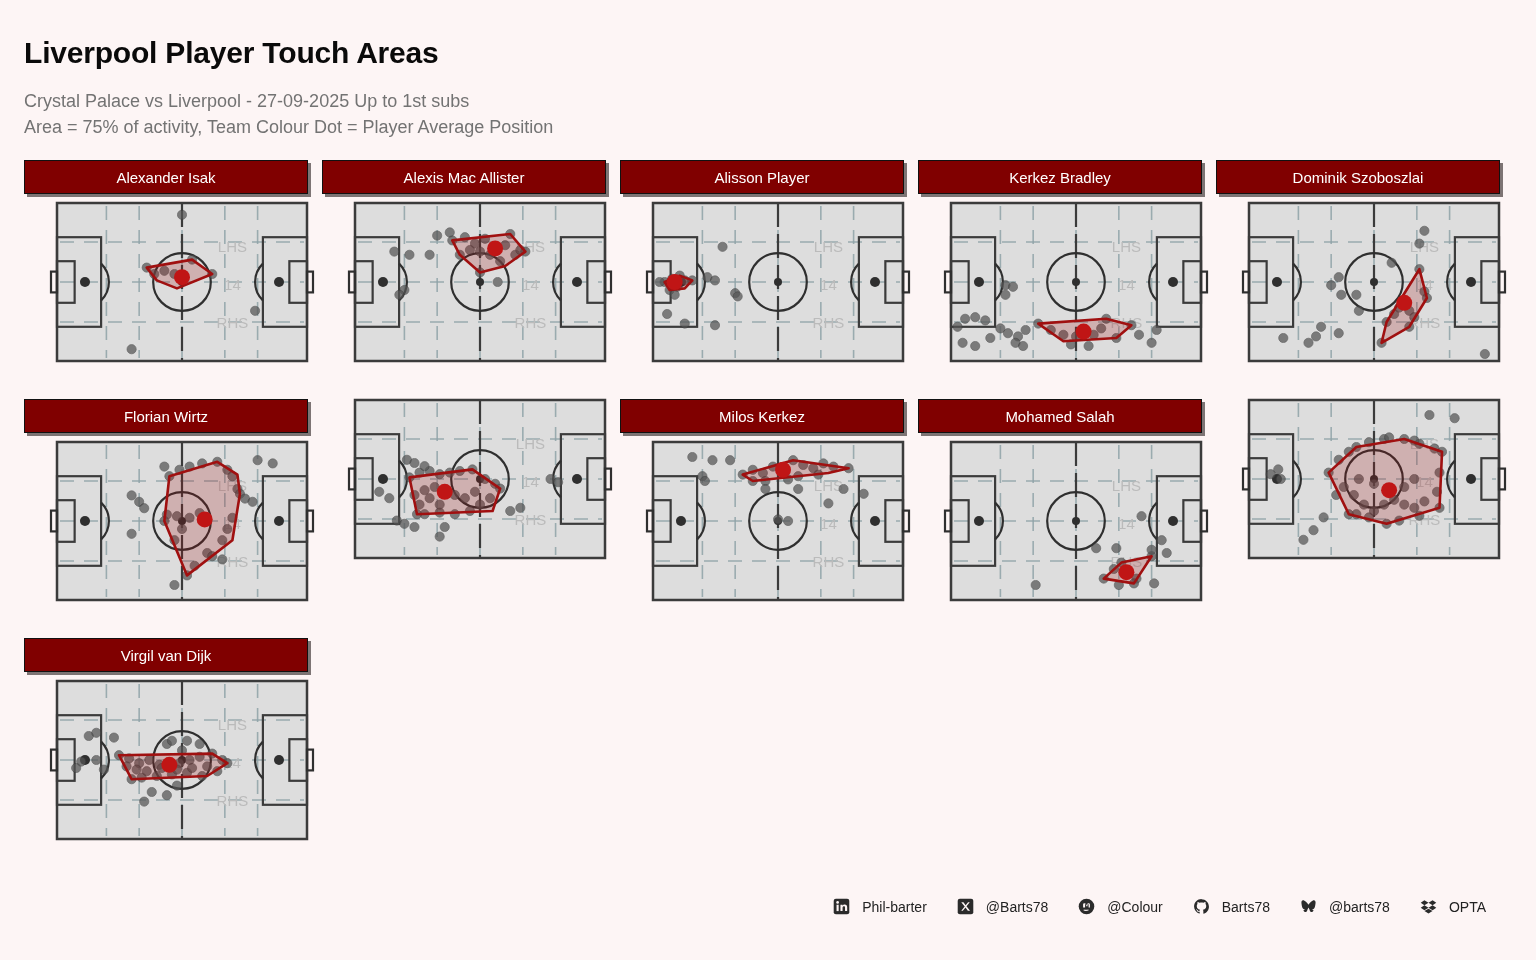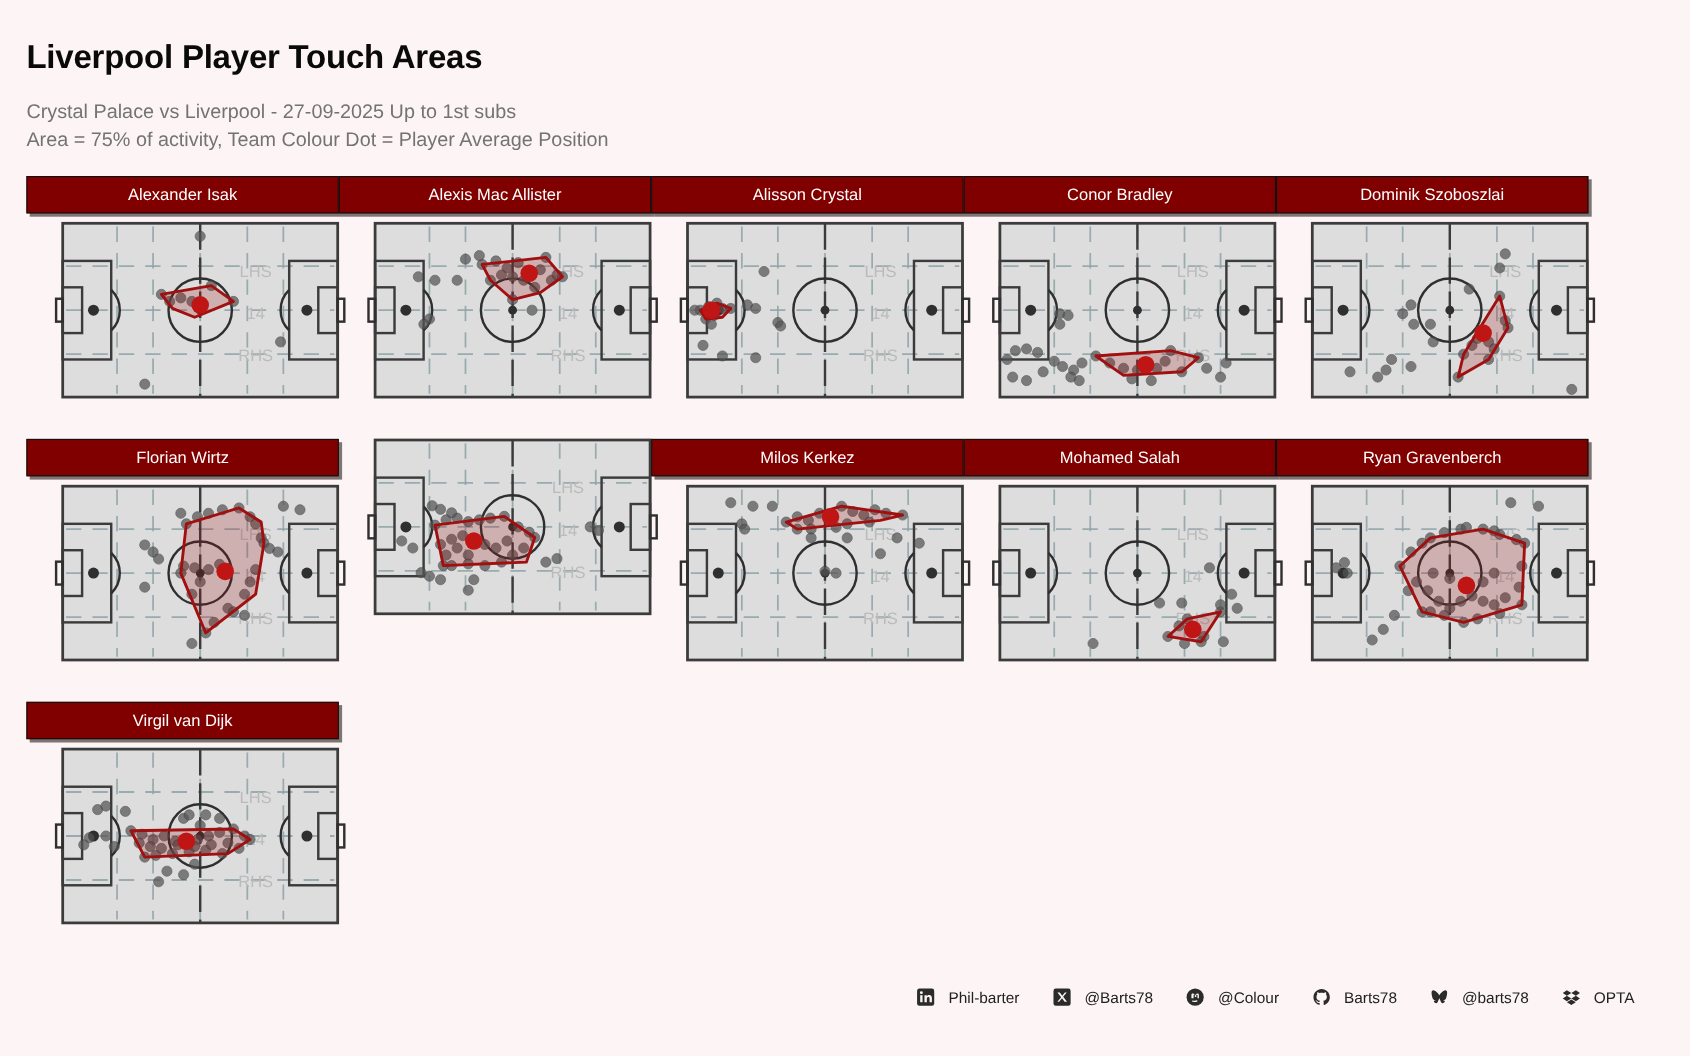--- a/index.html
+++ b/index.html
@@ -19,21 +19,21 @@
   .subtitle{
     position:absolute;left:24px;top:88px;
     font-size:18px;color:#737373;line-height:26px;
   }
   .subtitle div{white-space:nowrap;}
 
   .grid{
     position:absolute;left:24px;top:160px;
     width:1496px;
   }
-  .row{display:flex;margin-bottom:12px;}
+  .row{display:flex;gap:14px;margin-bottom:12px;}
   .panel{width:284px;}
   .panel-header{
     background:#800000;
     border:1px solid #111;
     box-shadow:3px 3px 0 rgba(20,10,10,.55);
     height:32px;
     display:flex;align-items:center;justify-content:center;
     color:#ffffff;font-size:15px;
     margin-bottom:8px;
   }
@@ -163,21 +163,21 @@
               <circle cx="50.400000000000006" cy="88" r="4.6" fill="#555555" opacity="0.72" stroke="#3a3a3a" stroke-width="0.7"></circle>
               <circle cx="45.36" cy="92.8" r="4.6" fill="#555555" opacity="0.72" stroke="#3a3a3a" stroke-width="0.7"></circle>
               <circle cx="126" cy="70.4" r="4.6" fill="#555555" opacity="0.72" stroke="#3a3a3a" stroke-width="0.7"></circle>
               <circle cx="143.64" cy="80" r="4.6" fill="#555555" opacity="0.72" stroke="#3a3a3a" stroke-width="0.7"></circle>
               <polygon points="98.28,38.4 156.24,32 171.36,49.6 151.2,64 126,70.4 105.83999999999999,52.800000000000004" fill="rgba(160,16,16,0.22)" stroke="#A01010" stroke-width="2.6" stroke-linejoin="round"></polygon>
               <circle cx="141.12" cy="46.4" r="8" fill="#C01515"></circle>
             </svg>
           </div>
         </div>
         <div class="panel">
-          <div class="panel-header">Alisson Crystal</div>
+          <div class="panel-header">Alisson Player</div>
           <div class="pitch-wrap">
             <svg class="pitch" width="252" height="160" viewBox="0 0 252 160">
               <rect x="1" y="1" width="250" height="158" fill="#DDDDDD" stroke="#3B3B3B" stroke-width="2.5"></rect>
               <line x1="50.400000000000006" y1="4" x2="50.400000000000006" y2="156" stroke="#8FA3A8" stroke-width="1.6" stroke-dasharray="14 10" opacity="0.85"></line>
               <line x1="83.16000000000001" y1="4" x2="83.16000000000001" y2="156" stroke="#8FA3A8" stroke-width="1.6" stroke-dasharray="14 10" opacity="0.85"></line>
               <line x1="126" y1="4" x2="126" y2="156" stroke="#8FA3A8" stroke-width="1.6" stroke-dasharray="14 10" opacity="0.85"></line>
               <line x1="168.84" y1="4" x2="168.84" y2="156" stroke="#8FA3A8" stroke-width="1.6" stroke-dasharray="14 10" opacity="0.85"></line>
               <line x1="201.60000000000002" y1="4" x2="201.60000000000002" y2="156" stroke="#8FA3A8" stroke-width="1.6" stroke-dasharray="14 10" opacity="0.85"></line>
               <line x1="4" y1="40" x2="248" y2="40" stroke="#8FA3A8" stroke-width="1.6" stroke-dasharray="14 10" opacity="0.85"></line>
               <line x1="4" y1="80" x2="248" y2="80" stroke="#8FA3A8" stroke-width="1.6" stroke-dasharray="14 10" opacity="0.85"></line>
@@ -214,21 +214,21 @@
               <circle cx="85.68" cy="94.39999999999999" r="4.6" fill="#555555" opacity="0.72" stroke="#3a3a3a" stroke-width="0.7"></circle>
               <circle cx="15.12" cy="112" r="4.6" fill="#555555" opacity="0.72" stroke="#3a3a3a" stroke-width="0.7"></circle>
               <circle cx="32.76" cy="121.6" r="4.6" fill="#555555" opacity="0.72" stroke="#3a3a3a" stroke-width="0.7"></circle>
               <circle cx="63" cy="123.2" r="4.6" fill="#555555" opacity="0.72" stroke="#3a3a3a" stroke-width="0.7"></circle>
               <polygon points="12.600000000000001,80 27.72,73.60000000000001 40.32,78.4 32.76,86.4 17.64,88" fill="rgba(160,16,16,0.22)" stroke="#A01010" stroke-width="2.6" stroke-linejoin="round"></polygon>
               <circle cx="22.68" cy="80" r="8" fill="#C01515"></circle>
             </svg>
           </div>
         </div>
         <div class="panel">
-          <div class="panel-header">Conor Bradley</div>
+          <div class="panel-header">Kerkez Bradley</div>
           <div class="pitch-wrap">
             <svg class="pitch" width="252" height="160" viewBox="0 0 252 160">
               <rect x="1" y="1" width="250" height="158" fill="#DDDDDD" stroke="#3B3B3B" stroke-width="2.5"></rect>
               <line x1="50.400000000000006" y1="4" x2="50.400000000000006" y2="156" stroke="#8FA3A8" stroke-width="1.6" stroke-dasharray="14 10" opacity="0.85"></line>
               <line x1="83.16000000000001" y1="4" x2="83.16000000000001" y2="156" stroke="#8FA3A8" stroke-width="1.6" stroke-dasharray="14 10" opacity="0.85"></line>
               <line x1="126" y1="4" x2="126" y2="156" stroke="#8FA3A8" stroke-width="1.6" stroke-dasharray="14 10" opacity="0.85"></line>
               <line x1="168.84" y1="4" x2="168.84" y2="156" stroke="#8FA3A8" stroke-width="1.6" stroke-dasharray="14 10" opacity="0.85"></line>
               <line x1="201.60000000000002" y1="4" x2="201.60000000000002" y2="156" stroke="#8FA3A8" stroke-width="1.6" stroke-dasharray="14 10" opacity="0.85"></line>
               <line x1="4" y1="40" x2="248" y2="40" stroke="#8FA3A8" stroke-width="1.6" stroke-dasharray="14 10" opacity="0.85"></line>
               <line x1="4" y1="80" x2="248" y2="80" stroke="#8FA3A8" stroke-width="1.6" stroke-dasharray="14 10" opacity="0.85"></line>
@@ -595,21 +595,20 @@
               <circle cx="146.16" cy="107.2" r="4.6" fill="#555555" opacity="0.72" stroke="#3a3a3a" stroke-width="0.7"></circle>
               <circle cx="166.32000000000002" cy="107.2" r="4.6" fill="#555555" opacity="0.72" stroke="#3a3a3a" stroke-width="0.7"></circle>
               <circle cx="204.12" cy="142.4" r="4.6" fill="#555555" opacity="0.72" stroke="#3a3a3a" stroke-width="0.7"></circle>
               <circle cx="85.68" cy="144" r="4.6" fill="#555555" opacity="0.72" stroke="#3a3a3a" stroke-width="0.7"></circle>
               <polygon points="153.72,137.6 171.36,121.6 201.60000000000002,115.19999999999999 183.96,142.4" fill="rgba(160,16,16,0.22)" stroke="#A01010" stroke-width="2.6" stroke-linejoin="round"></polygon>
               <circle cx="176.39999999999998" cy="131.2" r="8" fill="#C01515"></circle>
             </svg>
           </div>
         </div>
         <div class="panel">
-          <div class="panel-header">Ryan Gravenberch</div>
           <div class="pitch-wrap">
             <svg class="pitch" width="252" height="160" viewBox="0 0 252 160">
               <rect x="1" y="1" width="250" height="158" fill="#DDDDDD" stroke="#3B3B3B" stroke-width="2.5"></rect>
               <line x1="50.400000000000006" y1="4" x2="50.400000000000006" y2="156" stroke="#8FA3A8" stroke-width="1.6" stroke-dasharray="14 10" opacity="0.85"></line>
               <line x1="83.16000000000001" y1="4" x2="83.16000000000001" y2="156" stroke="#8FA3A8" stroke-width="1.6" stroke-dasharray="14 10" opacity="0.85"></line>
               <line x1="126" y1="4" x2="126" y2="156" stroke="#8FA3A8" stroke-width="1.6" stroke-dasharray="14 10" opacity="0.85"></line>
               <line x1="168.84" y1="4" x2="168.84" y2="156" stroke="#8FA3A8" stroke-width="1.6" stroke-dasharray="14 10" opacity="0.85"></line>
               <line x1="201.60000000000002" y1="4" x2="201.60000000000002" y2="156" stroke="#8FA3A8" stroke-width="1.6" stroke-dasharray="14 10" opacity="0.85"></line>
               <line x1="4" y1="40" x2="248" y2="40" stroke="#8FA3A8" stroke-width="1.6" stroke-dasharray="14 10" opacity="0.85"></line>
               <line x1="4" y1="80" x2="248" y2="80" stroke="#8FA3A8" stroke-width="1.6" stroke-dasharray="14 10" opacity="0.85"></line>

